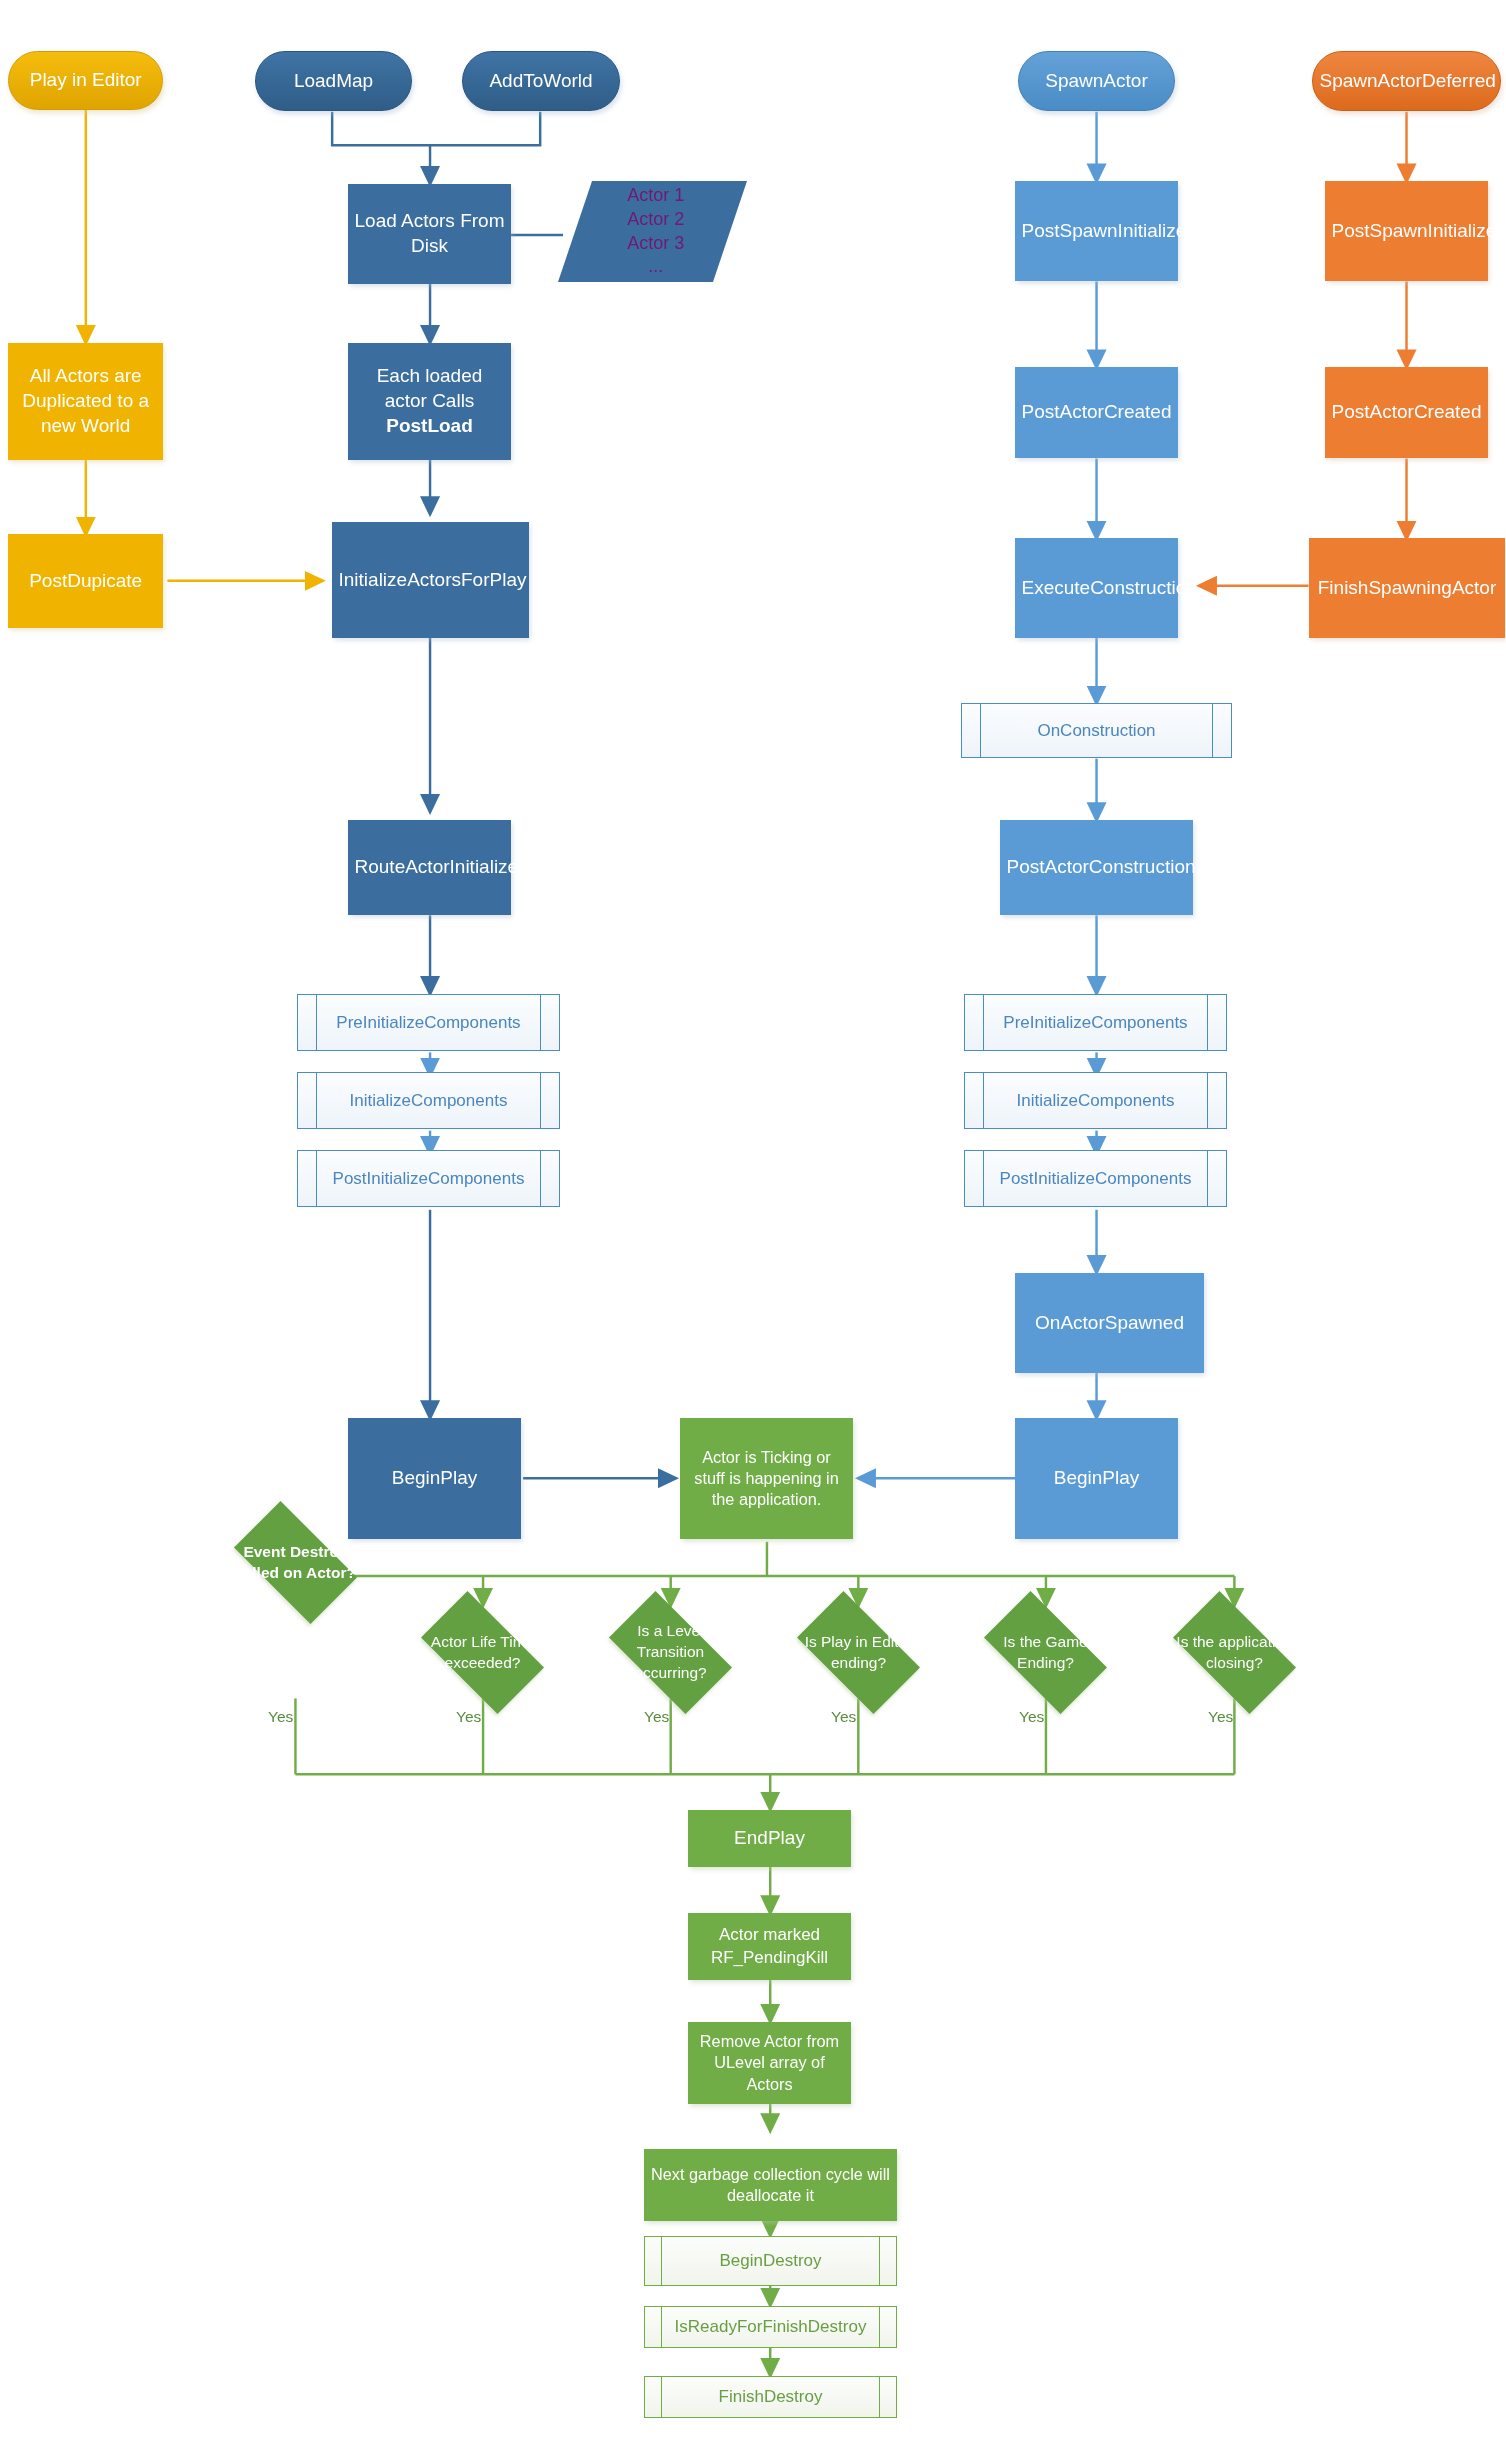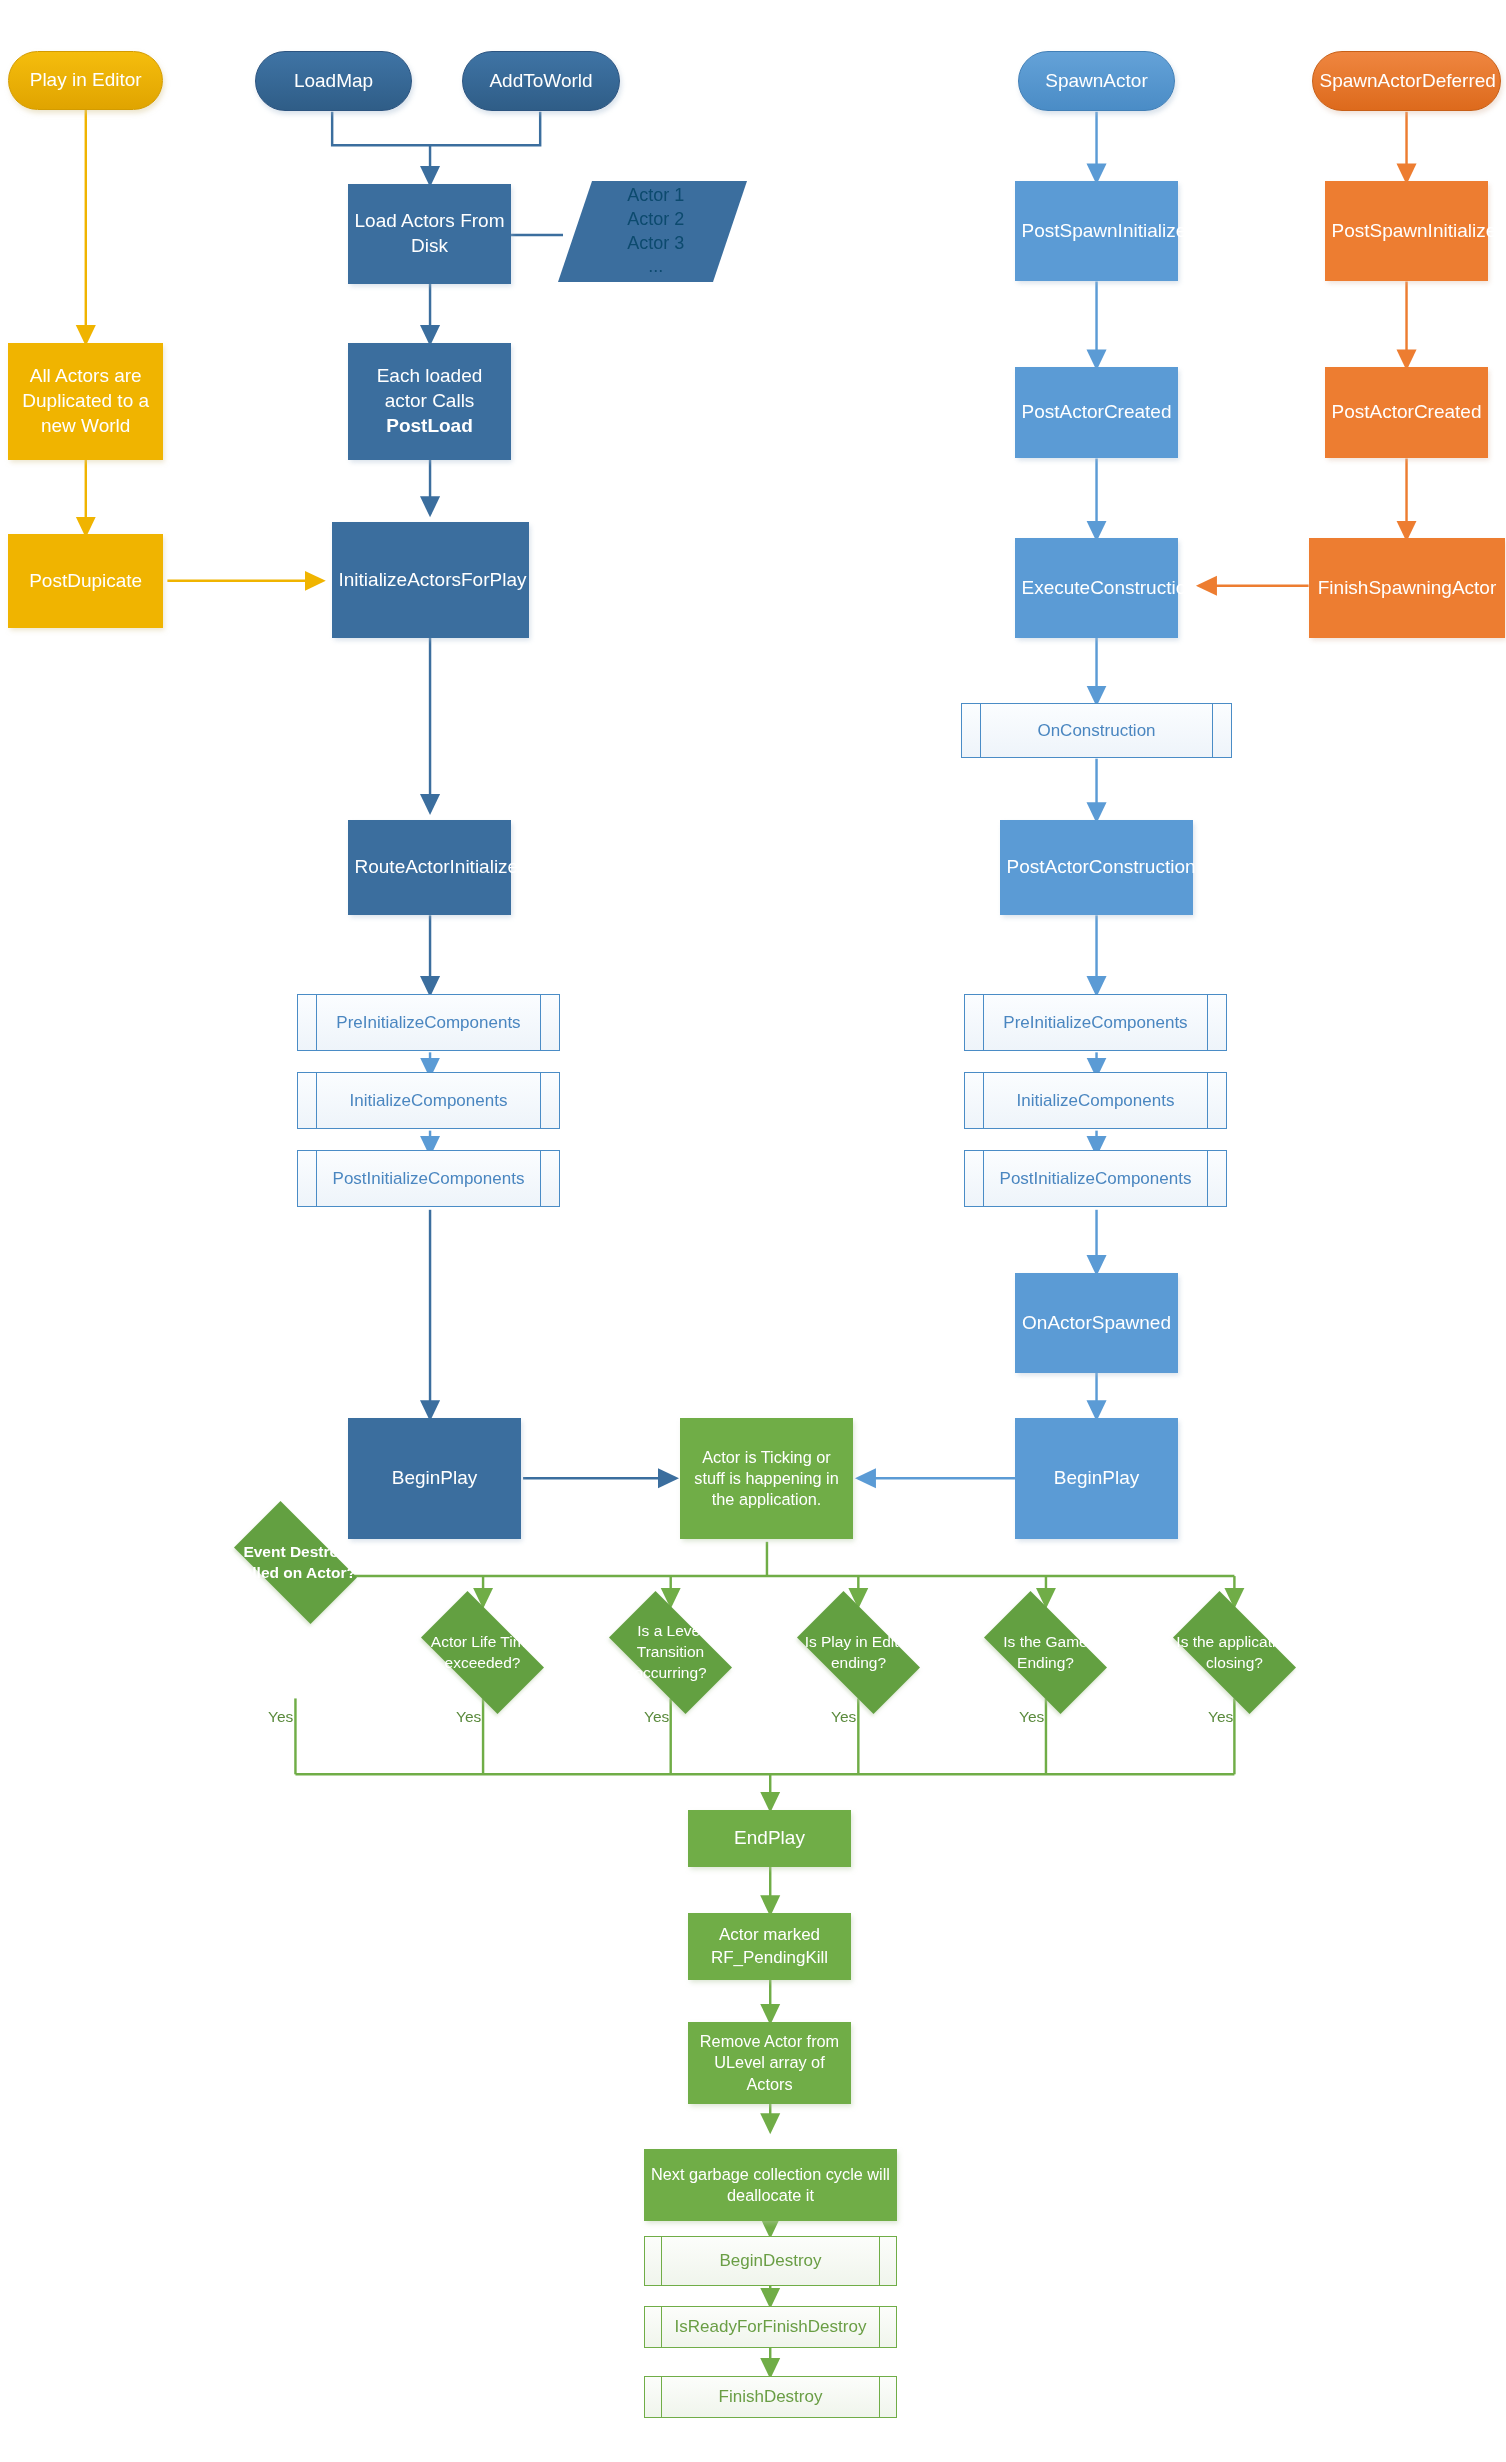--- a/index.html
+++ b/index.html
@@ -50,21 +50,21 @@
                   z-index:3;padding:0 8.2px;box-sizing:border-box;}
 
   
   .para{position:absolute;z-index:2;}
   .para .pshape{position:absolute;left:0;top:0;width:100%;height:100%;
                 background:#3b6e9e;
                 clip-path:polygon(18% 0%,100% 0%,82% 100%,0% 100%);
                 box-shadow:1.6px 3.3px 4.9px rgba(170,190,210,.45);}
   .para .ptext{position:absolute;left:0;top:0;width:100%;height:100%;
                display:flex;flex-direction:column;align-items:center;
-               justify-content:center;color:#0c4a6e;font-size:18px;line-height:1.32;
+               justify-content:center;color:#701a75;font-size:18px;line-height:1.32;
                z-index:3;padding-left:6.5px;box-sizing:border-box;}
 
   .edge-label{position:absolute;font-size:15.5px;color:#5a8a3c;z-index:2;
               white-space:nowrap;}
   .bold{font-weight:bold;}
 </style>
 </head>
 <body>
 
 <div id="canvas">
@@ -279,21 +279,21 @@
     <div class="bar" style="right:18px;"></div>
     <span>InitializeComponents</span>
   </div>
 
   <div class="proc p-blue" style="left:964px;top:1150px;width:263px;height:57px;">
     <div class="bar" style="left:18px;"></div>
     <div class="bar" style="right:18px;"></div>
     <span>PostInitializeComponents</span>
   </div>
 
-  <div class="node f-lblue" style="left:1015px;top:1273px;width:163px;height:100px;text-align:center;">
+  <div class="node f-lblue" style="left:1015px;top:1273px;width:189px;height:100px;text-align:center;">
     <span>OnActorSpawned</span>
   </div>
 
   <div class="node f-dblue" style="left:348px;top:1418px;width:173px;height:121px;">
     <span>BeginPlay</span>
   </div>
 
   <div class="node f-green" style="left:680px;top:1418px;width:173px;height:121px;font-size:16.3px;">
     <span>Actor is Ticking or stuff is happening in the application.</span>
   </div>

